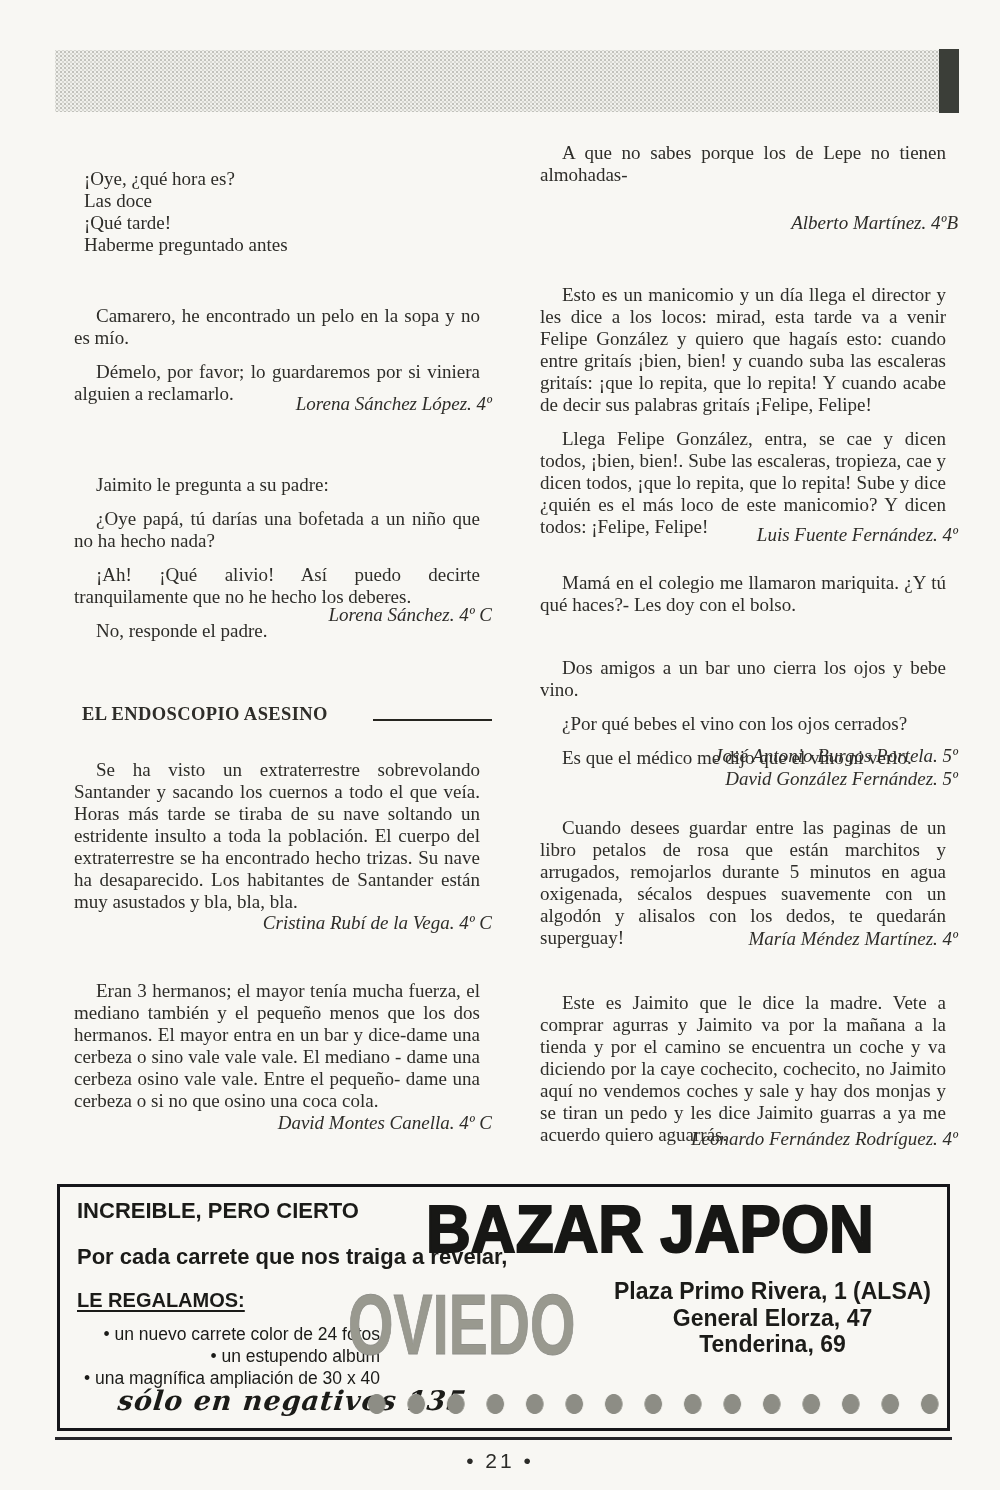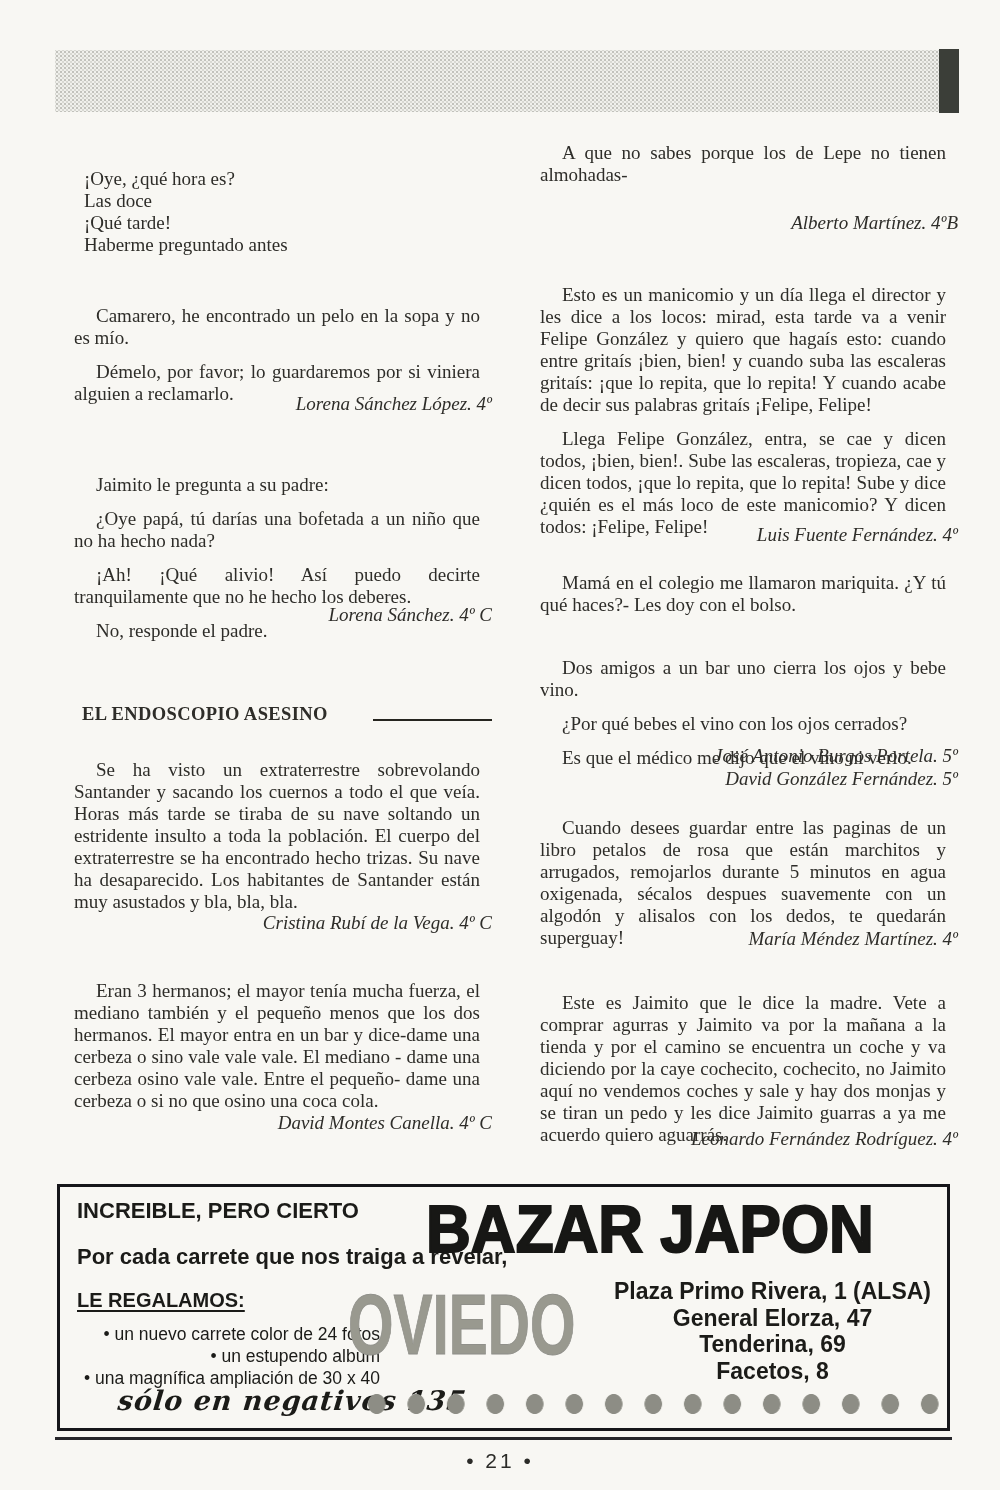--- a/index.html
+++ b/index.html
@@ -156,21 +156,20 @@
       <div>• un estupendo album</div>
       <div>• una magnífica ampliación de 30 x 40</div>
     </div>
     <div class="ad-note">sólo en negativos 135</div>
     <div class="ad-brand">BAZAR JAPON</div>
     <div class="ad-city">OVIEDO</div>
     <div class="ad-addr">
       <div>Plaza Primo Rivera, 1 (ALSA)</div>
       <div>General Elorza, 47</div>
       <div>Tenderina, 69</div>
-      <div>Facetos, 8</div>
     </div>
     <div class="ad-dots"></div>
   </div>
 
   <div class="foot-rule"></div>
   <div class="page-num">• 21 •</div>
 
 </div>
 
 </body></html>

